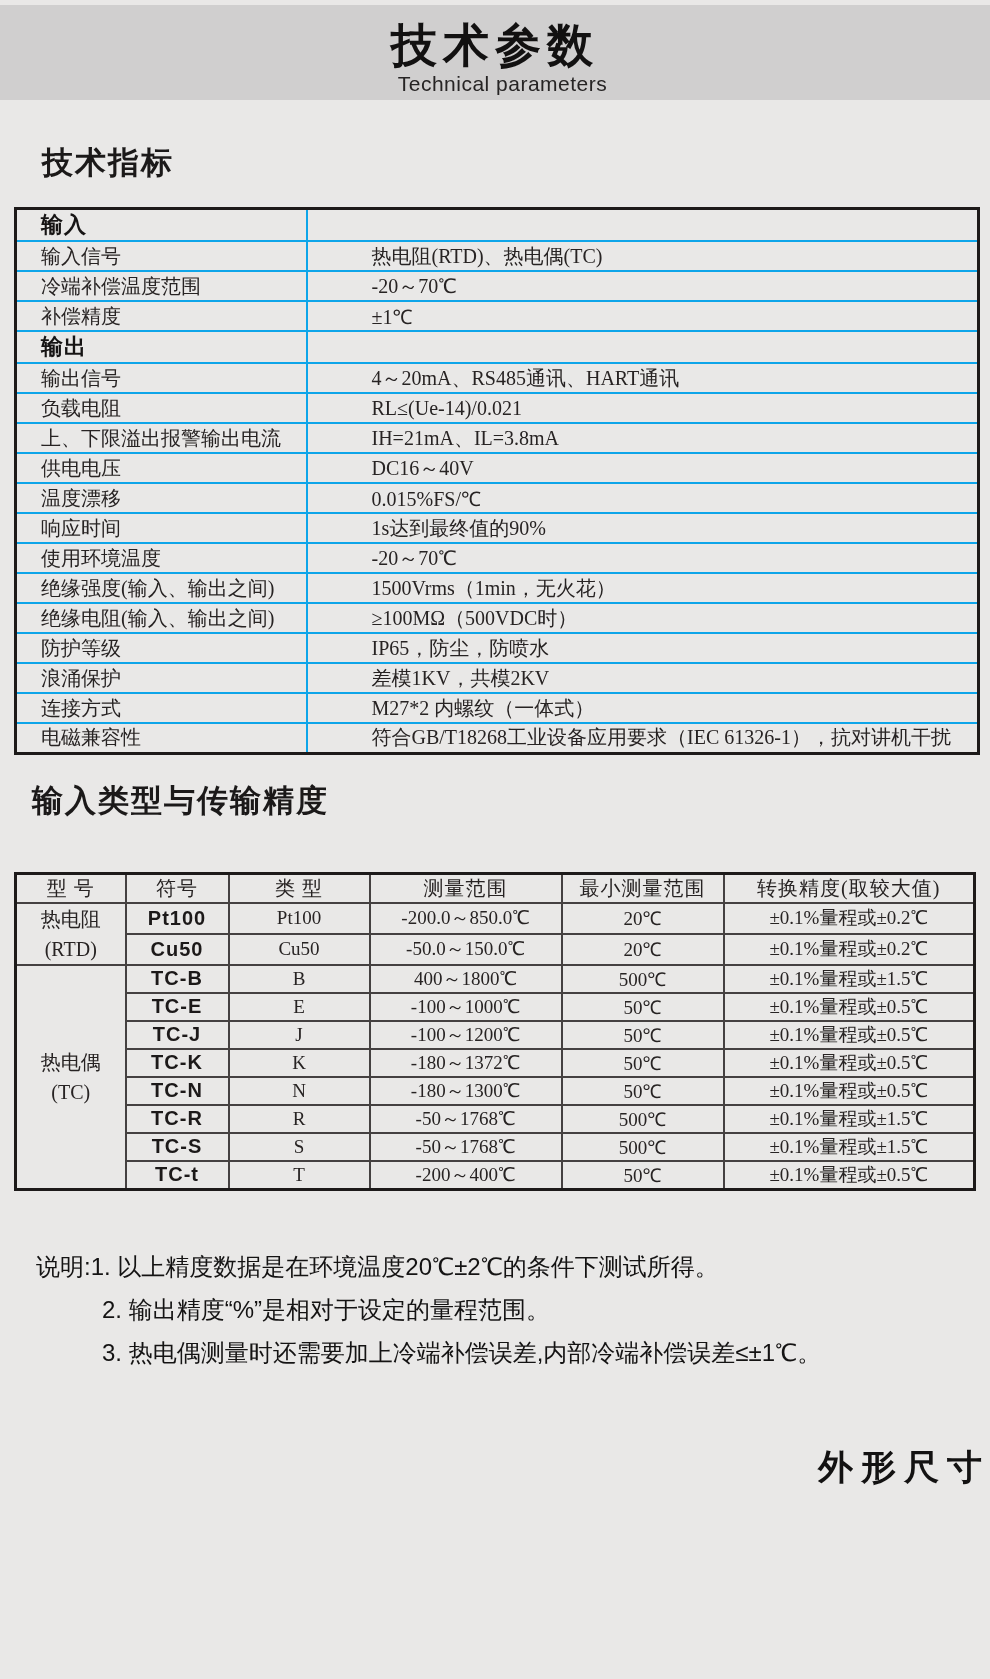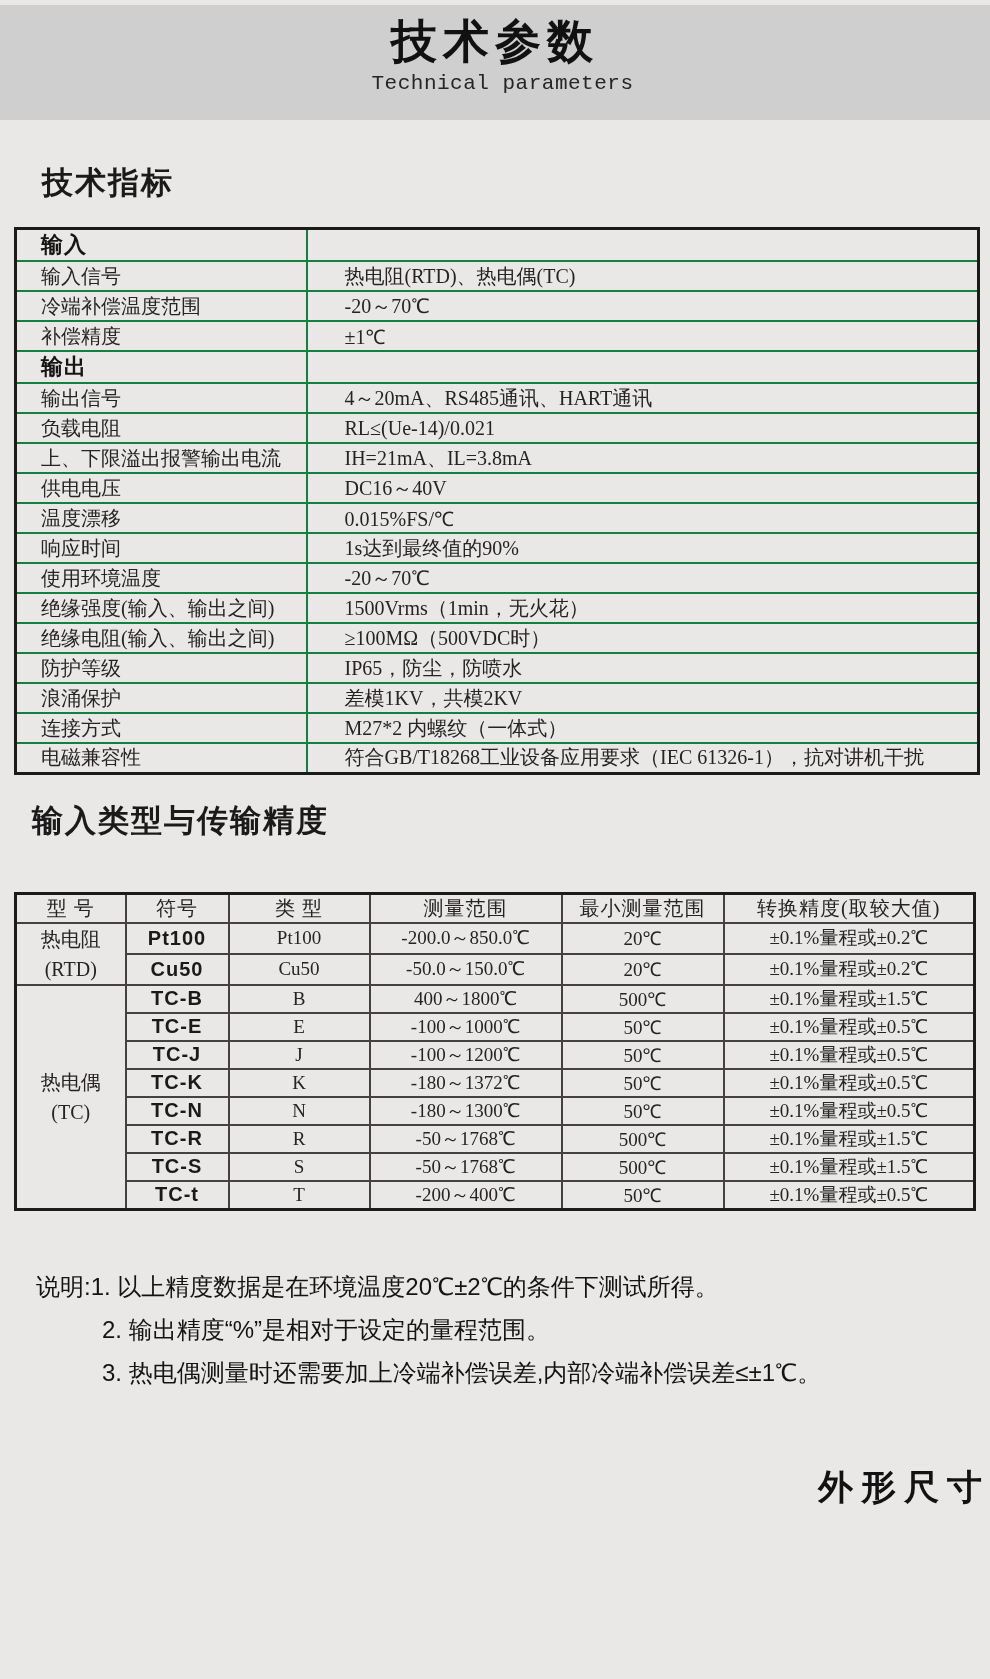--- a/index.html
+++ b/index.html
@@ -5,22 +5,22 @@
   * { margin:0; padding:0; box-sizing:border-box; }
   html,body { background:#e9e8e7; }
   body {
     width:990px; height:1679px; overflow:hidden;
     font-family:"Liberation Sans", sans-serif;
     color:#201d1d;
     position:relative;
   }
   
   .hero {
-    margin-top:5px; height:115px; background:#d0cfcf;
-    text-align:center; padding-top:15px;font-family:Liberation Mono, monospace;
+    margin-top:5px; height:95px; background:#d0cfcf;
+    text-align:center; padding-top:15px;
   }
   .hero-title {
     font-size:46px; font-weight:700; letter-spacing:6px;
     color:#121111; line-height:1.1;
   }
   .hero-sub {
     font-size:21px; font-weight:400; color:#262424;
     letter-spacing:0.5px; margin-top:1px;padding-left:15px;
   }
   
@@ -28,26 +28,26 @@
   #specs-title { margin:42px 0 0 42px; }
   #io-title   { margin:25px 0 0 32px; }
   
   table { border-collapse:collapse; table-layout:fixed; background:transparent; }
   .spec-table {
     width:963px; margin:23px 0 0 14px;
     font-family:"Liberation Serif", serif;
     border:3px solid #1d1a1a;
   }
   .spec-table td {
-    border:2px solid #15803d;
+    border:2px solid #0ea5e9;
     height:30px; font-size:20px; color:#272323;
     white-space:nowrap; overflow:hidden; vertical-align:middle;
   }
   .spec-table td.c-label { padding-left:24px; }
-  .spec-table td.c-value { padding-left:37px; }
+  .spec-table td.c-value { padding-left:64px; }
   .spec-table tr.section td.c-label {
     font-weight:700; font-size:22px; color:#161414; letter-spacing:1px;
   }
   
   .io-table {
     width:959px; margin:50px 0 0 14px;
     font-family:"Liberation Serif", serif;
     border:3px solid #1d1a1a; text-align:center;
   }
   .io-table td {

